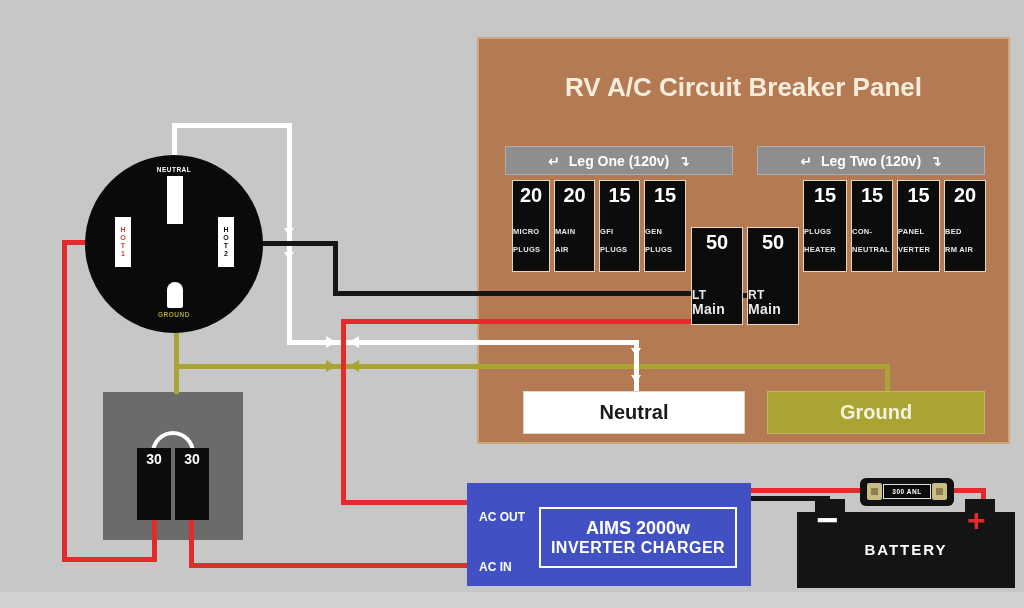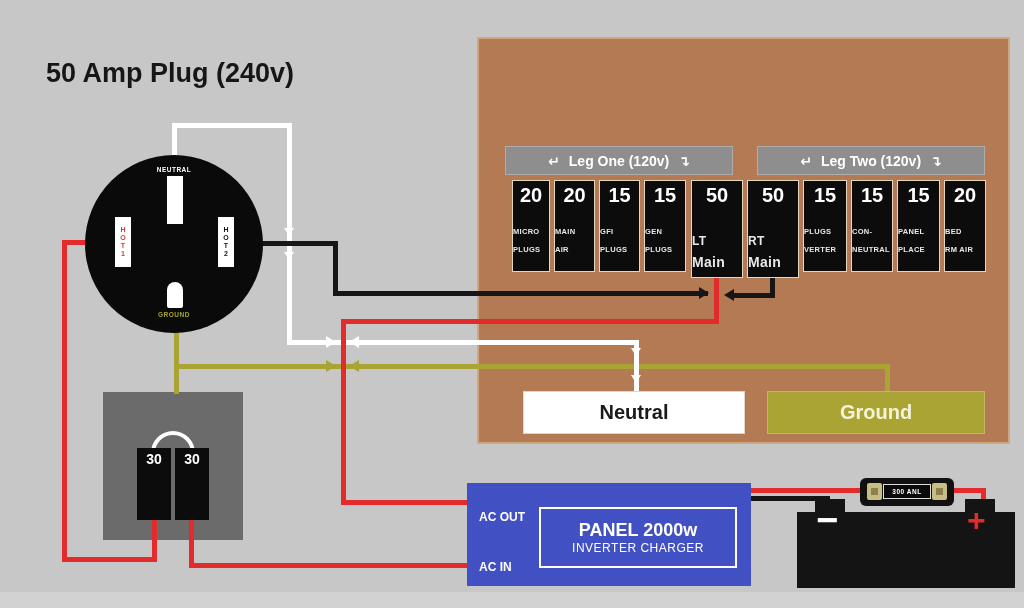--- a/index.html
+++ b/index.html
@@ -31,62 +31,61 @@
   .pin-label{z-index:8;font-size:6.5px;font-weight:bold;letter-spacing:.5px;text-align:center;width:80px;}
   .slot{z-index:8;background:#fff;display:flex;align-items:center;justify-content:center;}
   .vtext{writing-mode:vertical-lr;text-orientation:upright;font-size:7px;font-weight:bold;letter-spacing:1px;line-height:1;}
   
   .panel{left:477px;top:37px;width:533px;height:407px;background:#b47a54;border:2px solid #cfa77e;z-index:1;}
   .panel-title{left:487px;top:72px;width:513px;text-align:center;font-size:26px;font-weight:bold;color:#f8edda;z-index:2;white-space:nowrap;}
   .leg{height:29px;background:#8e8e8e;border:1px solid #adadad;color:#fff;font-size:14px;font-weight:bold;
        display:flex;align-items:center;justify-content:center;gap:9px;z-index:2;white-space:nowrap;}
   .leg .curve{font-size:14px;font-weight:bold;line-height:1;}
   .breaker{position:absolute;top:180px;height:92px;background:#0c0c0c;border:1px solid #e5d7bd;z-index:6;color:#f2f2f2;}
-  .breaker.tall{height:98px;}
+  .breaker.tall{height:98px;margin-top:47px;}
   .breaker .amps{position:absolute;top:3px;left:0;width:100%;text-align:center;font-size:20px;font-weight:bold;color:#fff;}
   .breaker .l1,.breaker .l2{position:absolute;left:0;width:100%;font-size:7.5px;font-weight:bold;letter-spacing:.3px;color:#e8e8e8;}
   .breaker .l1{top:46px;}
   .breaker .l2{top:64px;}
-  .breaker.tall .l1{top:53px;font-size:12px;}
+  .breaker.tall .l1{top:60px;font-size:12px;}
   .breaker.tall .l2{top:73px;font-size:14px;}
   .busbox{top:391px;height:43px;display:flex;align-items:center;justify-content:center;font-size:20px;font-weight:bold;z-index:4;}
   .neutralbox{left:523px;width:222px;background:#ffffff;border:1px solid #e0d5c0;color:#1a1a1a;}
   .groundbox{left:767px;width:218px;background:#a9a433;border:1px solid #bfb860;color:#f5f2dc;}
   
   .subpanel{left:103px;top:392px;width:140px;height:148px;background:#6b6b6b;z-index:1;}
   .subpanel-title{left:103px;top:402px;width:140px;text-align:center;color:#fff;font-size:16px;font-weight:bold;z-index:2;letter-spacing:.5px;}
   .tie-arc{left:151px;top:431px;width:44px;height:22px;border:4px solid #fff;border-bottom:none;border-radius:24px 24px 0 0;z-index:2;}
   .sub-breaker{top:448px;width:34px;height:72px;background:#0c0c0c;z-index:6;color:#fff;text-align:center;font-size:14px;font-weight:bold;padding-top:3px;}
   
   .inverter{left:467px;top:483px;width:284px;height:103px;background:#4150c2;z-index:6;}
   .inv-label{color:#fff;font-size:12px;font-weight:bold;z-index:7;white-space:nowrap;}
   .inv-inner{left:539px;top:507px;width:198px;height:61px;border:2px solid #fff;z-index:7;display:flex;flex-direction:column;align-items:center;justify-content:center;color:#fff;}
   .inv-inner .t1{font-size:18px;font-weight:bold;line-height:1.2;}
-  .inv-inner .t2{font-size:12px;font-weight:normal;letter-spacing:.5px;}
+  .inv-inner .t2{font-size:16px;font-weight:bold;letter-spacing:.5px;}
   
   .battery{left:797px;top:512px;width:218px;height:76px;background:#141414;z-index:6;}
   .bat-post{top:499px;width:30px;height:14px;background:#141414;z-index:6;}
   .bat-minus{left:816px;top:501px;color:#fff;font-size:38px;font-weight:bold;line-height:38px;z-index:7;}
   .bat-plus{left:967px;top:504px;color:#e32b2b;font-size:32px;font-weight:bold;line-height:32px;z-index:7;}
   .bat-label{left:797px;top:541px;width:218px;text-align:center;color:#fff;font-size:15px;font-weight:bold;letter-spacing:2px;z-index:7;}
   .fuse{left:860px;top:478px;width:94px;height:28px;background:#111;border-radius:6px;z-index:7;}
   .fuse-cap{position:absolute;top:5px;width:15px;height:17px;background:#c9bd84;border-radius:2px;z-index:8;}
   .fuse-cap:after{content:"";position:absolute;left:4px;top:5px;width:7px;height:7px;background:#8a8050;}
   .fuse-label{position:absolute;left:23px;top:6px;width:48px;height:15px;border:1px solid #ddd;background:#0a0a0a;
               color:#fff;font-size:6.5px;font-weight:bold;display:flex;align-items:center;justify-content:center;letter-spacing:.5px;z-index:8;}
   .bottom-strip{left:0;top:592px;width:1024px;height:16px;background:#d2d2d2;z-index:0;}
 </style>
 </head>
 <body>
 
 <div class="stage">
 
   <div class="abs bottom-strip"></div>
 
-  <div class="abs plug-title">50 Amp Plug (240v)</div>
 
   <div class="wire red" style="left:62px;top:240px;width:58px;height:5px;"></div>
   <div class="wire red" style="left:62px;top:240px;width:5px;height:322px;"></div>
   <div class="wire red" style="left:62px;top:557px;width:95px;height:5px;"></div>
   <div class="wire red" style="left:152px;top:518px;width:5px;height:44px;"></div>
 
   <div class="wire red" style="left:189px;top:518px;width:5px;height:50px;"></div>
   <div class="wire red" style="left:189px;top:563px;width:280px;height:5px;"></div>
 
   <div class="wire red" style="left:341px;top:500px;width:128px;height:5px;"></div>
@@ -133,20 +132,21 @@
   <div class="abs slot" style="left:115px;top:217px;width:16px;height:50px;">
     <span class="vtext" style="color:#d23b3b;">HOT1</span>
   </div>
   <div class="abs slot" style="left:218px;top:217px;width:16px;height:50px;">
     <span class="vtext" style="color:#111;">HOT2</span>
   </div>
   <div class="abs slot" style="left:167px;top:282px;width:16px;height:26px;border-radius:8px 8px 2px 2px;"></div>
   <div class="abs pin-label" style="left:134px;top:311px;color:#a9a433;">GROUND</div>
 
   <div class="abs panel"></div>
+  <div class="abs panel-title">RV A/C Circuit Breaker Panel</div>
 
   <div class="abs leg" style="left:505px;top:146px;width:228px;">
     <span class="curve">↵</span>
     <span>Leg One (120v)</span>
     <span class="curve">↴</span>
   </div>
   <div class="abs leg" style="left:757px;top:146px;width:228px;">
     <span class="curve">↵</span>
     <span>Leg Two (120v)</span>
     <span class="curve">↴</span>
@@ -178,31 +178,31 @@
     <div class="l2">Main</div>
   </div>
   <div class="breaker tall" style="left:747px;width:52px;">
     <div class="amps">50</div>
     <div class="l1">RT</div>
     <div class="l2">Main</div>
   </div>
   <div class="breaker" style="left:803px;width:44px;">
     <div class="amps">15</div>
     <div class="l1">PLUGS</div>
-    <div class="l2">VERTER</div>
+    <div class="l2">HEATER</div>
   </div>
   <div class="breaker" style="left:851px;width:42px;">
     <div class="amps">15</div>
     <div class="l1">CON-</div>
     <div class="l2">NEUTRAL</div>
   </div>
   <div class="breaker" style="left:897px;width:43px;">
     <div class="amps">15</div>
     <div class="l1">PANEL</div>
-    <div class="l2">PLACE</div>
+    <div class="l2">VERTER</div>
   </div>
   <div class="breaker" style="left:944px;width:42px;">
     <div class="amps">20</div>
     <div class="l1">BED</div>
     <div class="l2">RM AIR</div>
   </div>
 
   <div class="abs busbox neutralbox">
     <span>Neutral</span>
   </div>
@@ -216,29 +216,30 @@
     <span>30</span>
   </div>
   <div class="abs sub-breaker" style="left:175px;">
     <span>30</span>
   </div>
 
   <div class="abs inverter"></div>
   <div class="abs inv-label" style="left:479px;top:510px;">AC OUT</div>
   <div class="abs inv-label" style="left:479px;top:560px;">AC IN</div>
   <div class="abs inv-inner">
-    <div class="t1">PANEL 2000w</div>
+    <div class="t1">AIMS 2000w</div>
     <div class="t2">INVERTER CHARGER</div>
   </div>
 
   <div class="abs fuse">
     <div class="fuse-cap" style="left:7px;"></div>
     <div class="fuse-cap" style="left:72px;"></div>
     <div class="fuse-label">300 ANL</div>
   </div>
 
   <div class="abs bat-post" style="left:815px;"></div>
   <div class="abs bat-post" style="left:965px;"></div>
   <div class="abs battery"></div>
   <div class="abs bat-minus">−</div>
   <div class="abs bat-plus">+</div>
+  <div class="abs bat-label">BATTERY</div>
 
 </div>
 
 </body></html>

